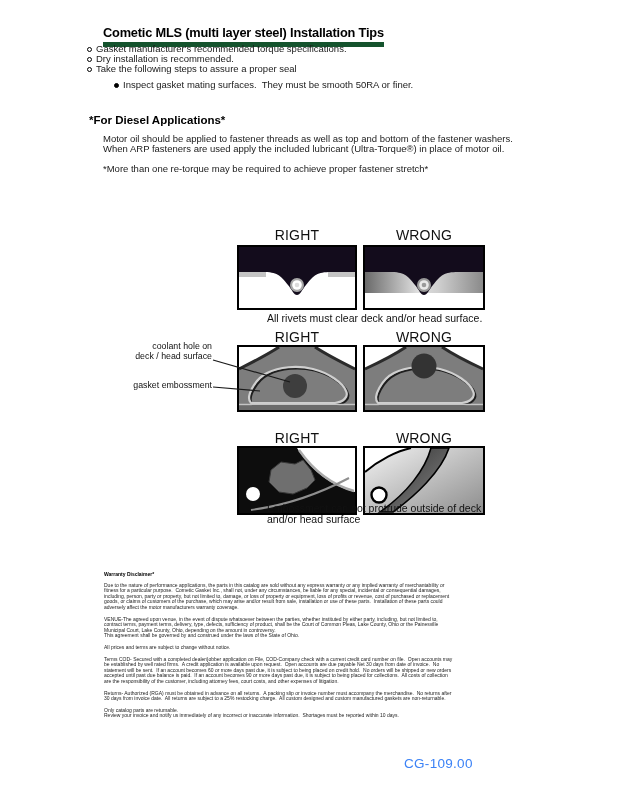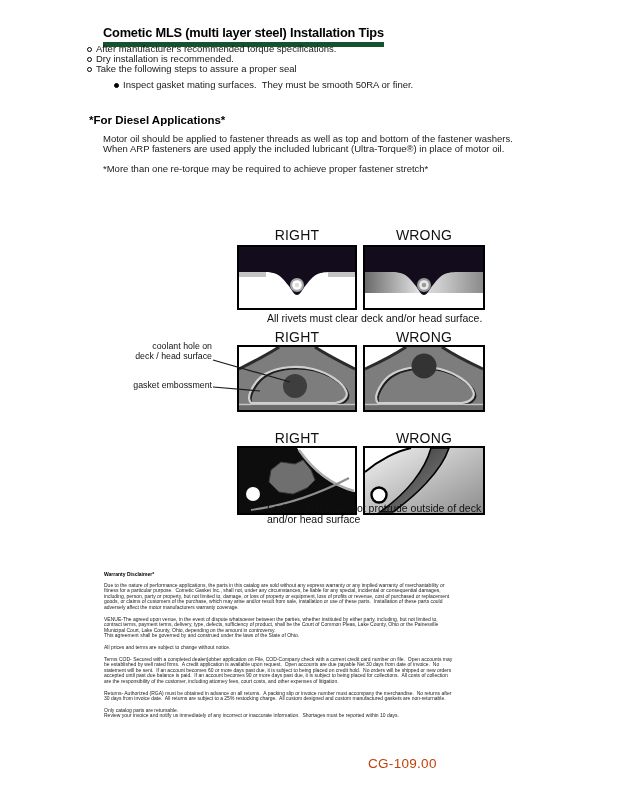--- a/index.html
+++ b/index.html
@@ -29,34 +29,34 @@
   
   .dlabel{width:120px;text-align:center;font-size:14px;font-weight:500;color:#111;letter-spacing:0.2px;}
   .dcaption{left:237px;font-size:10.5px;color:#111;white-space:pre-wrap;line-height:11px;margin-left:30px;}
   .panel{border:0;}
   .side-label{left:85px;width:127px;text-align:right;font-size:8.8px;line-height:9.5px;color:#111;white-space:pre-wrap;}
   
   .fineprint{left:104px;top:572px;width:414px;font-size:5px;line-height:5.6px;color:#222;}
   .fp-heading{font-weight:bold;color:#000;margin:0 0 5px 0;}
   .fp-para{white-space:pre-wrap;margin:0 0 6px 0;}
   
-  .page-number{left:368px;top:756px;font-size:13.5px;color:#c2410c;letter-spacing:0.3px;}
+  .page-number{left:404px;top:756px;font-size:13.5px;color:#3b82f6;letter-spacing:0.3px;}
 </style>
 </head>
 <body>
 
 <div class="page">
 
   <div class="abs doc-title">Cometic MLS (multi layer steel) Installation Tips</div>
 
   <div class="abs bullets-main">
 
       <div class="b-row">
         <span class="b-marker"></span>
-        <span>After manufacturer's recommended torque specifications.</span>
+        <span>Gasket manufacturer's recommended torque specifications.</span>
       </div>
 
       <div class="b-row">
         <span class="b-marker"></span>
         <span>Dry installation is recommended.</span>
       </div>
 
       <div class="b-row">
         <span class="b-marker"></span>
         <span>Take the following steps to assure a proper seal</span>

